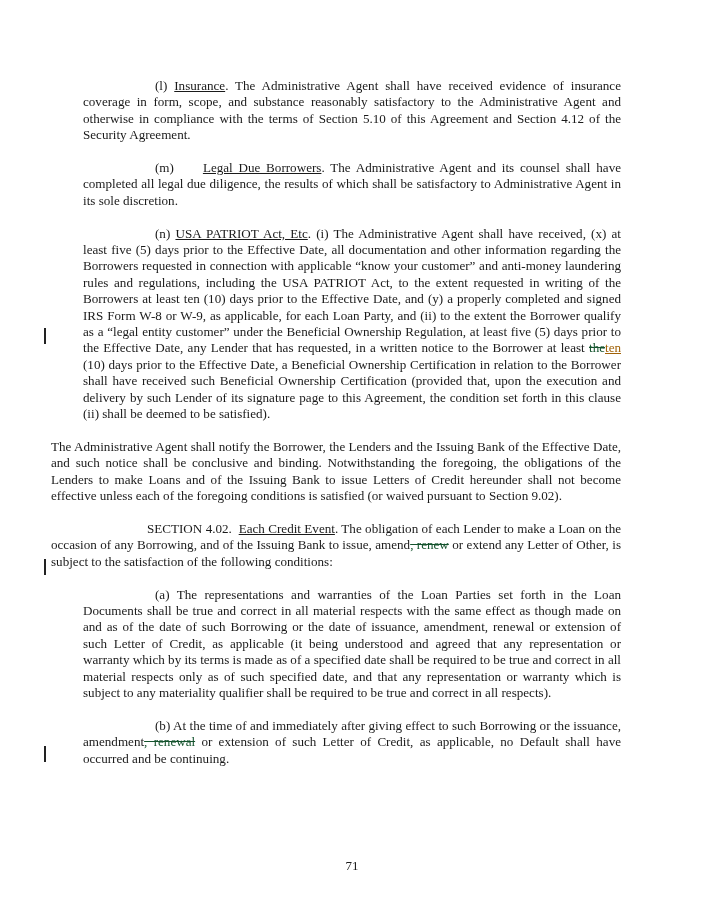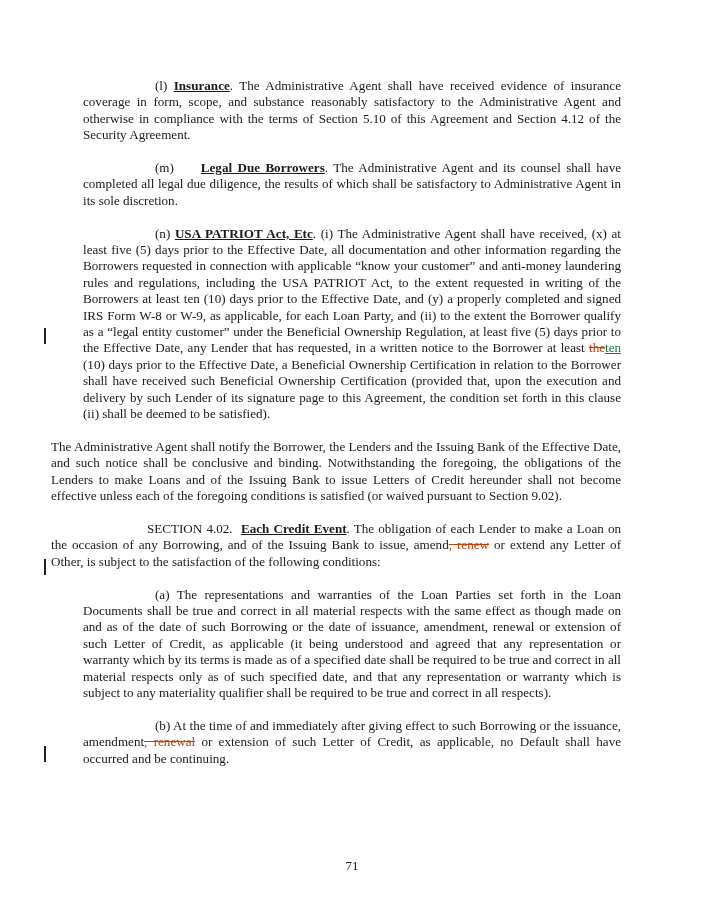--- a/index.html
+++ b/index.html
@@ -5,23 +5,23 @@
   html, body { margin: 0; padding: 0; background: #ffffff; }
   body { width: 704px; height: 911px; position: relative; overflow: hidden; }
   .page {
     position: absolute; left: 83px; top: 78px; width: 538px;
     font-family: "Liberation Serif", "DejaVu Serif", serif;
     font-size: 13.1px; line-height: 16.4px; color: #1a1a1a;
   }
   .para { text-align: justify; margin: 0 0 16.4px 0; }
   .indent1 { text-indent: 72px; }
   .indent-sec { text-indent: 96px; }
-  .u { text-decoration: underline; font-weight: bold; }
-  .del { color: #c2410c; text-decoration: line-through; }
-  .ins { color: #15803d; text-decoration: underline; margin-top: 24px; }
+  .u { text-decoration: underline; }
+  .del { color: #14532d; text-decoration: line-through; }
+  .ins { color: #a16207; text-decoration: underline; margin-top: 24px; }
   .outdent { margin-left: -32px; width: 570px; }
   .change-bar {
     position: absolute; left: 44px; width: 2px; height: 16px; background: #222;
   }
   .page-num {
     position: absolute; left: 0; width: 704px; top: 858px; text-align: center;
     font-family: "Liberation Serif", "DejaVu Serif", serif; font-size: 13px; color: #1a1a1a;
   }
 </style>
 </head>

